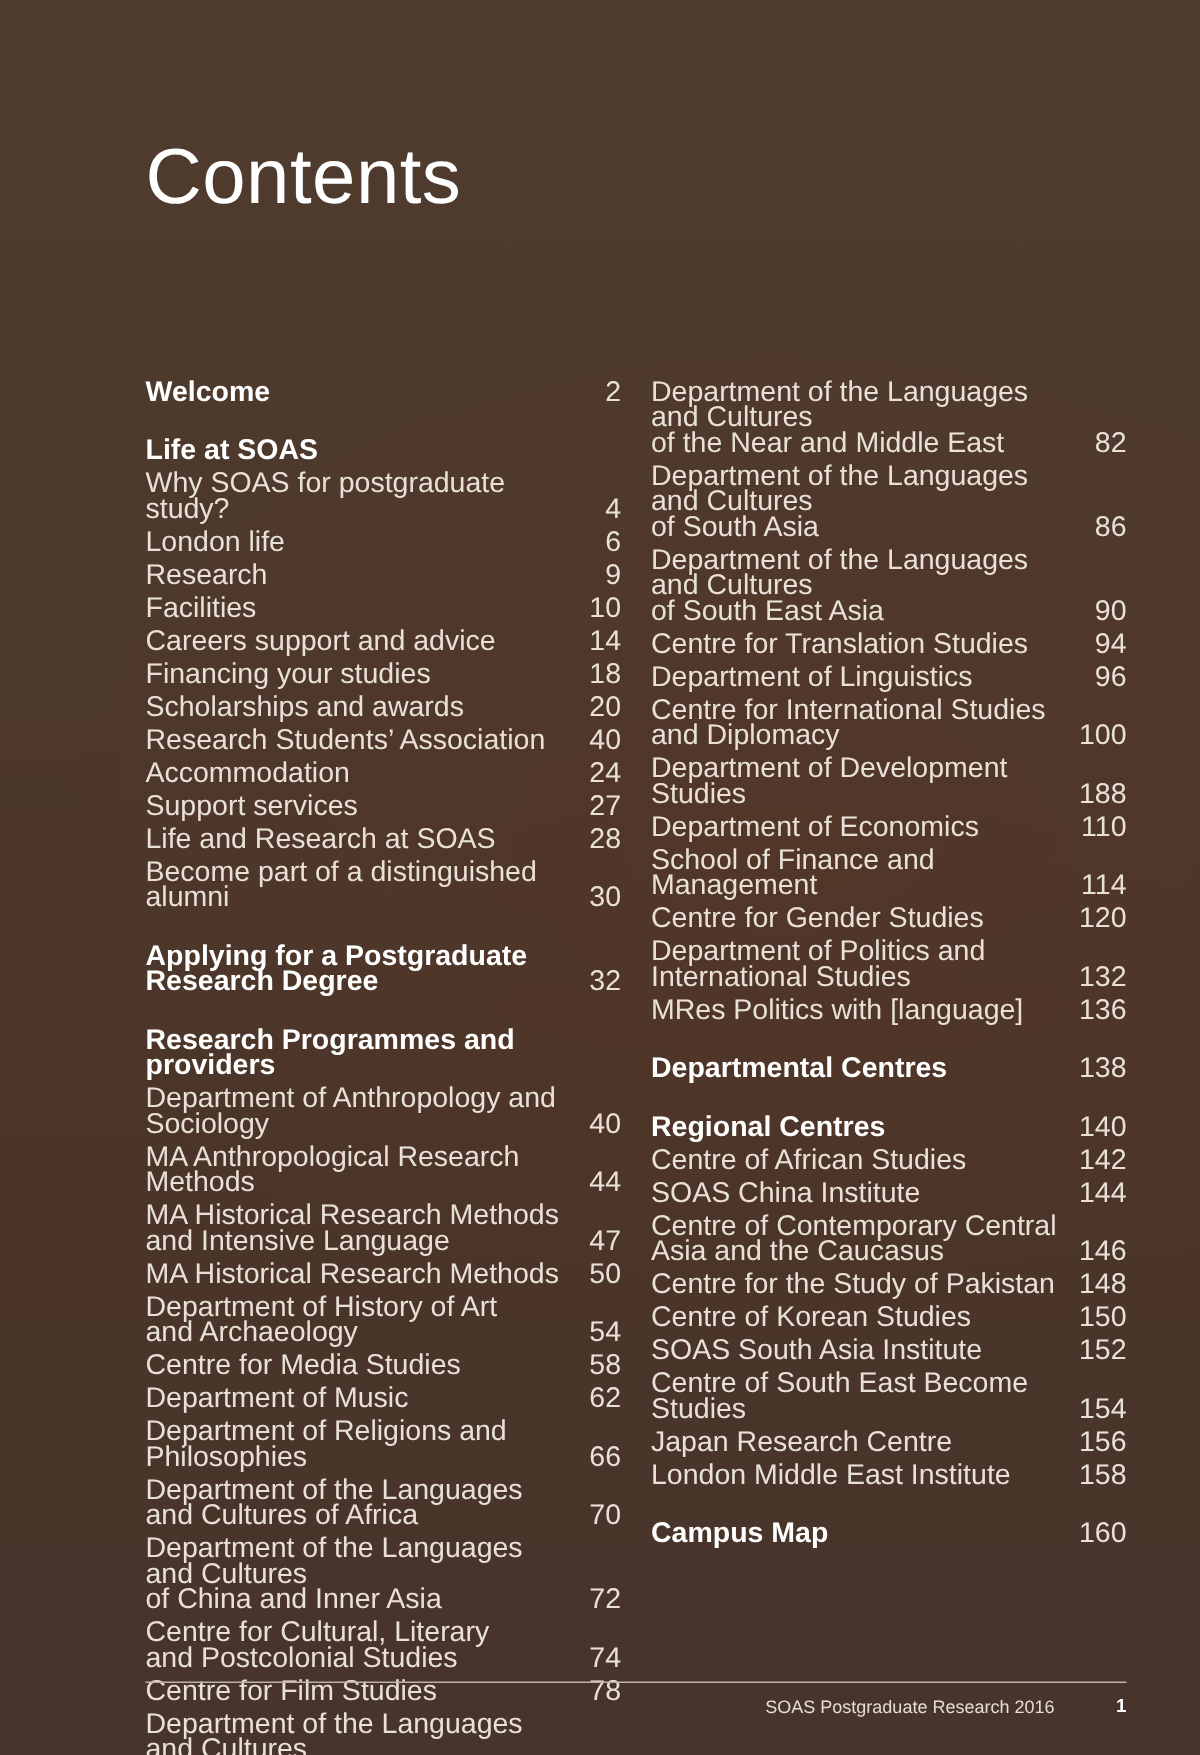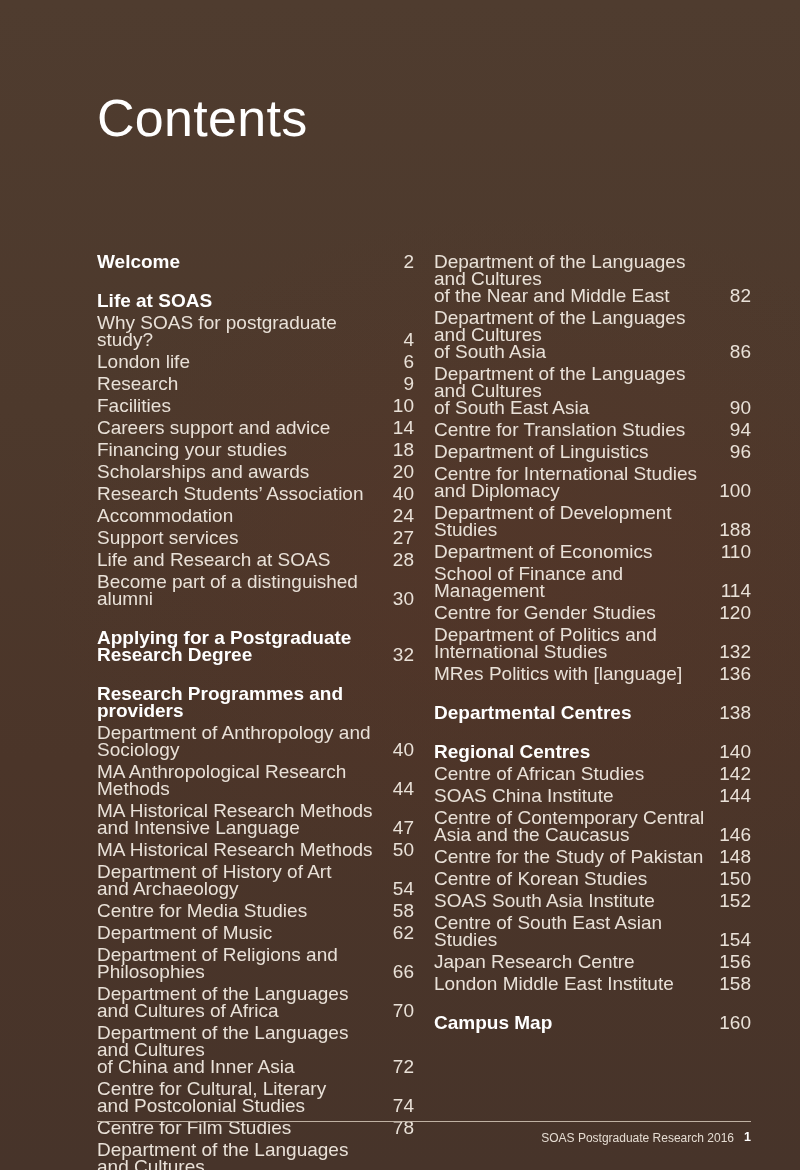--- a/index.html
+++ b/index.html
@@ -45,21 +45,21 @@
     .footer-rule {
       position: absolute;
       left: 97px;
       top: 1121px;
       width: 654px;
       height: 1px;
       background: #bfb1a3;
     }
     .footer-text {
       position: absolute;
-      right: 66px;
+      right: 97px;
       top: 1131px;
       font-size: 12px;
       color: #e5dcd2;
     }
     .footer-page {
       position: absolute;
       right: 49px;
       top: 1130px;
       font-size: 12.5px;
       font-weight: bold;
@@ -269,21 +269,21 @@
     </div>
     <div class="entry">
       <span class="label">Centre of Korean Studies</span>
       <span class="page">150</span>
     </div>
     <div class="entry">
       <span class="label">SOAS South Asia Institute</span>
       <span class="page">152</span>
     </div>
     <div class="entry">
-      <span class="label">Centre of South East Asian Studies</span>
+      <span class="label">Centre of South East Become Studies</span>
       <span class="page">154</span>
     </div>
     <div class="entry">
       <span class="label">Japan Research Centre</span>
       <span class="page">156</span>
     </div>
     <div class="entry">
       <span class="label">London Middle East Institute</span>
       <span class="page">158</span>
     </div>

